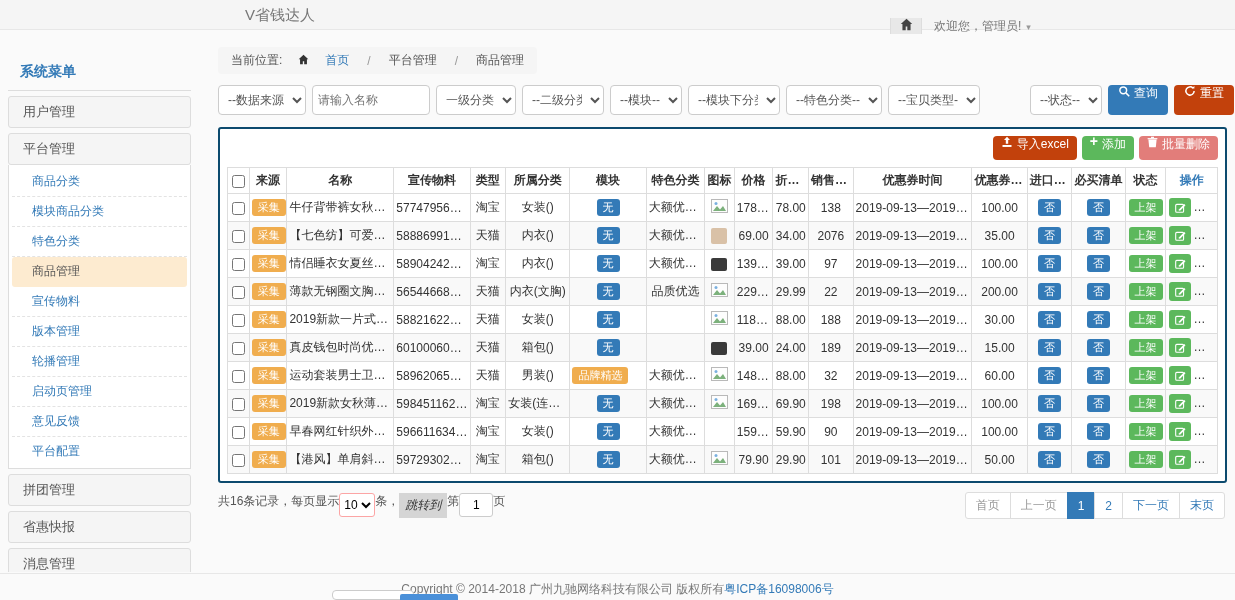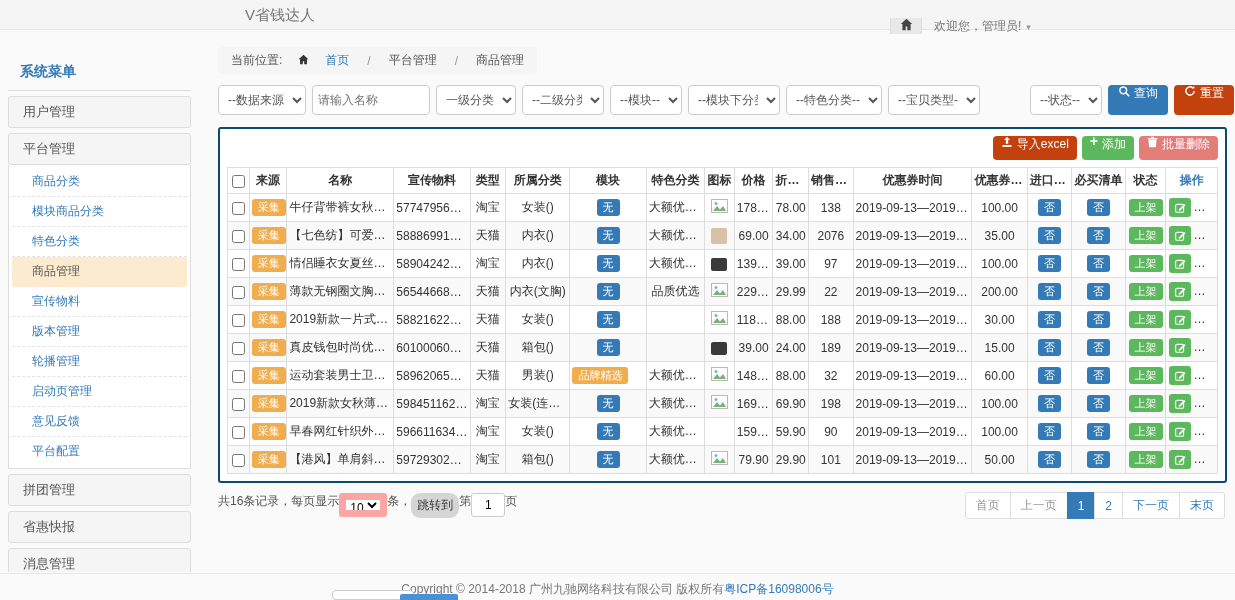--- a/index.html
+++ b/index.html
@@ -53,22 +53,22 @@
   .module-extra { color:#333; margin-left:2px; }
   .op-btn { display:inline-flex; align-items:center; justify-content:center; width:22px; height:19px; border:none; border-radius:3px; margin:0 1px; cursor:pointer; vertical-align:middle; }
   .op-edit { background:#5cb85c; }
   .op-del { background:#d9534f; }
   .thumb-tan { display:inline-block; width:16px; height:16px; background:#d9c1a7; border-radius:2px; vertical-align:middle; }
   .thumb-dark { display:inline-block; width:16px; height:13px; background:#3a3a3a; border-radius:2px; vertical-align:middle; }
   .grid input[type=checkbox] { width:13px; height:13px; margin:0; vertical-align:middle; cursor:pointer; }
   
   .pager-row { display:flex; justify-content:space-between; align-items:center; margin-top:9px; }
   .pager-left { display:flex; align-items:flex-start; color:#555; }
-  .pager-left select { height:24px; border:7px solid #fca5a5; border-radius:3px; background:#fff; font-size:12px; font-family:inherit; }
-  .jump-chip { background:#d5d5d5; border:none; border-radius:9px; padding:4px 6px; font-size:12px; color:#333; cursor:pointer; font-family:inherit; }
+  .pager-left select { height:24px; border:1px solid #fca5a5; border-radius:3px; background:#fff; font-size:12px; font-family:inherit; }
+  .jump-chip { background:#d5d5d5; border:none; border-radius:0; padding:4px 6px; font-size:12px; color:#333; cursor:pointer; font-family:inherit;font-style:italic; }
   .page-input { width:34px; height:24px; border:1px solid #ccc; border-radius:3px; text-align:center; font-size:12px; font-family:inherit; }
   .pagination { display:inline-flex; margin-right:2px; }
   .page-btn { border:1px solid #ddd; background:#fff; color:#337ab7; padding:4px 10px; font-size:12px; margin-left:-1px; cursor:pointer; font-family:inherit; }
   .page-btn:first-child { border-radius:3px 0 0 3px; margin-left:0; }
   .page-btn:last-child { border-radius:0 3px 3px 0; }
   .page-btn.disabled { color:#999; cursor:default; }
   .page-btn.active { background:#337ab7; border-color:#337ab7; color:#fff; }
   
   .footer { position:absolute; left:0; right:0; top:573px; height:27px; border-top:1px solid #e7e7e7; background:#fafafa; text-align:center; padding-top:7px; color:#777; font-size:12px; }
   .footer .icp { color:#337ab7; cursor:pointer; }

